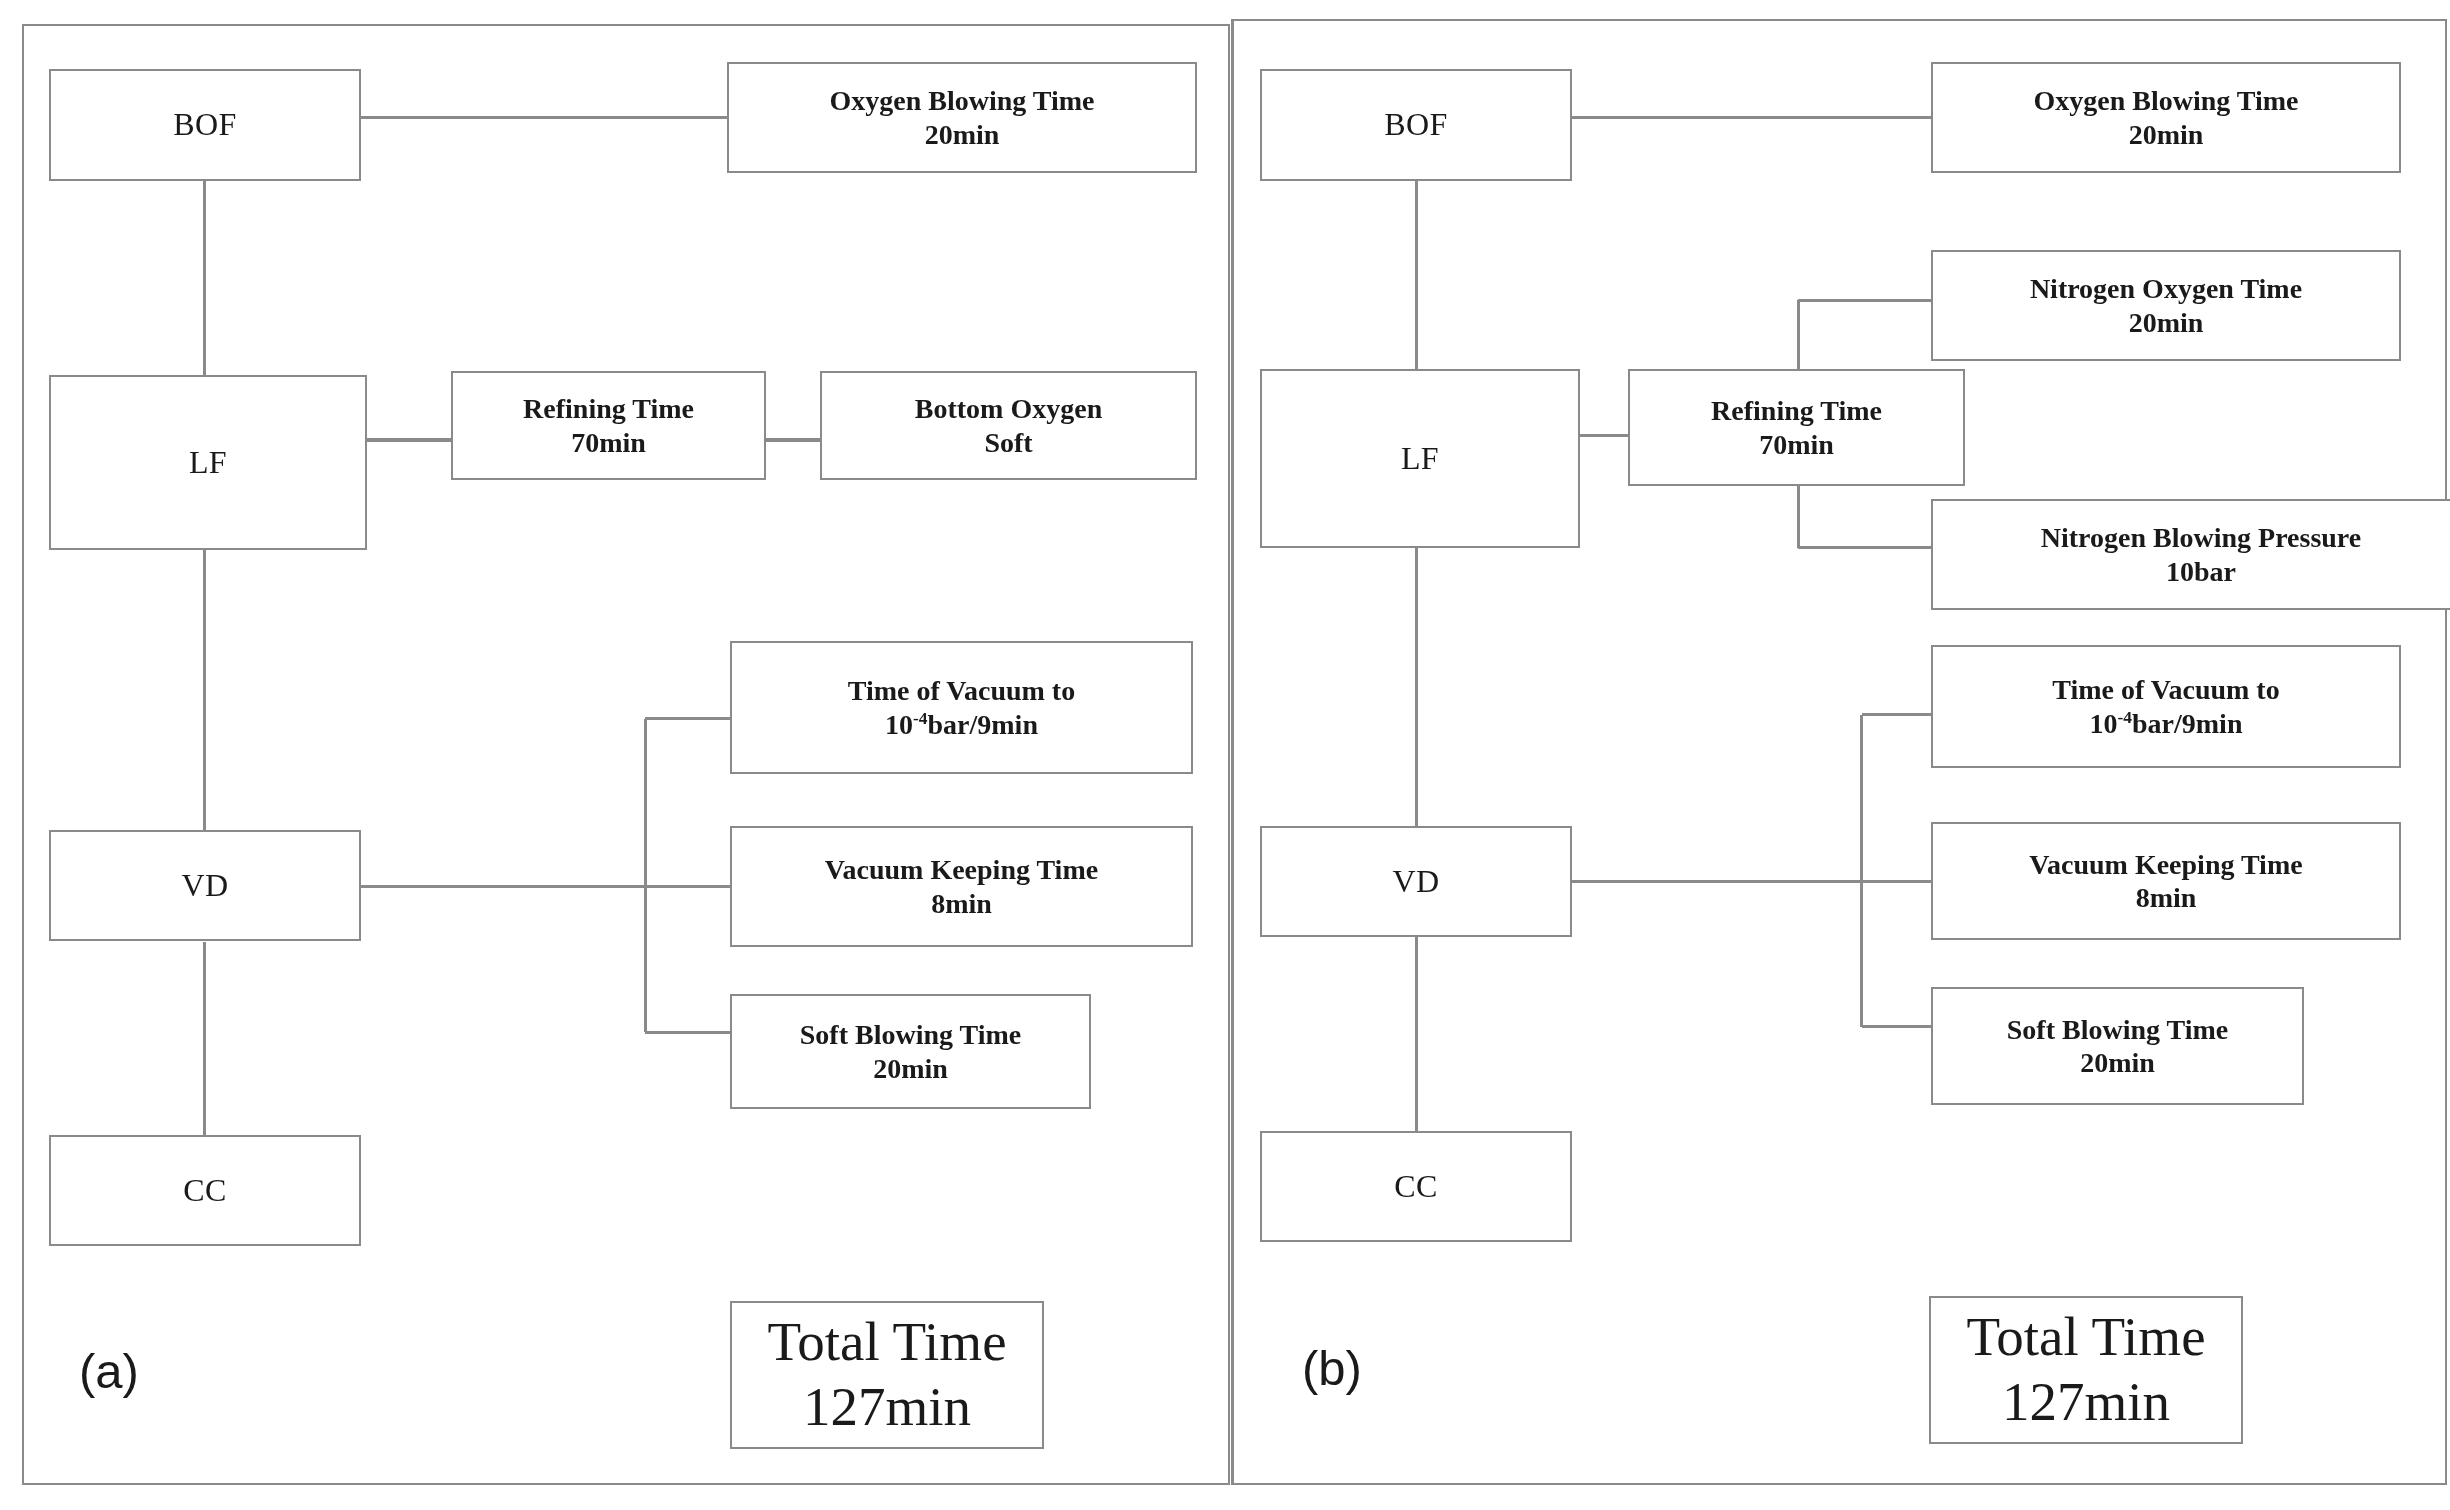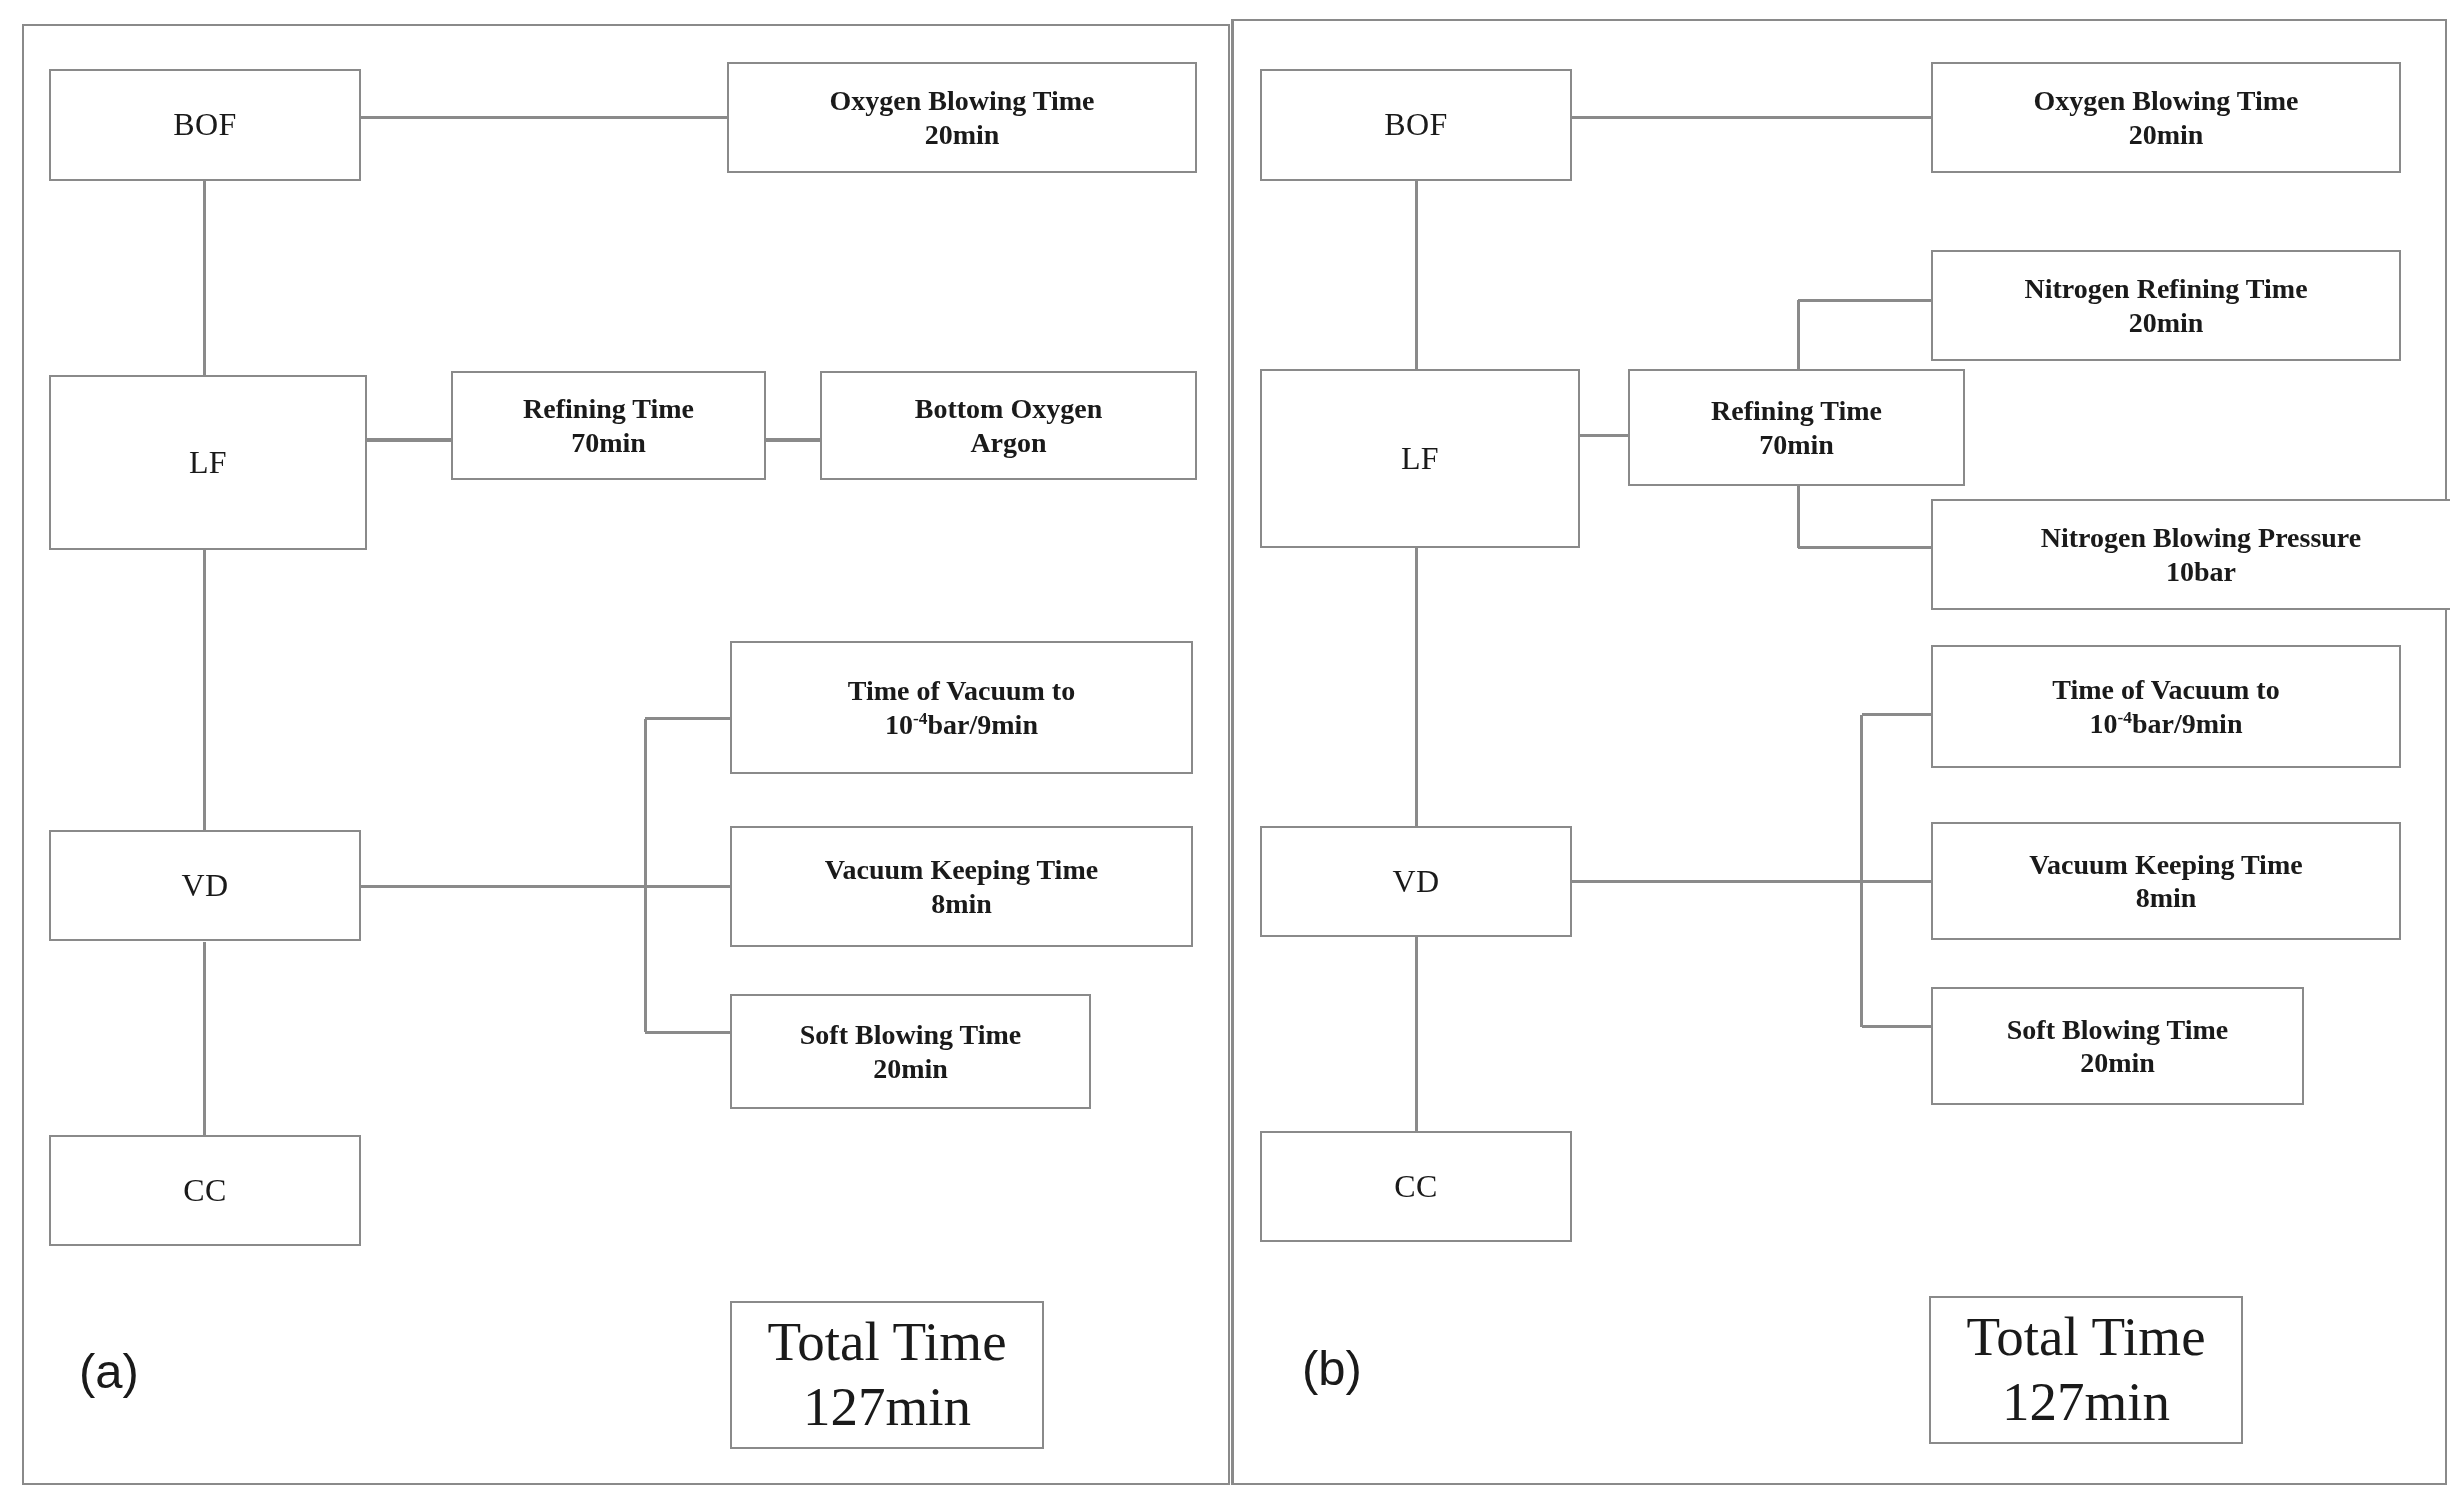--- a/index.html
+++ b/index.html
@@ -82,21 +82,21 @@
     <span class="ln">LF</span>
   </div>
 
   <div class="box param" style="left:451px;top:371px;width:315px;height:109px;">
     <span class="ln">Refining Time</span>
     <span class="ln">70min</span>
   </div>
 
   <div class="box param" style="left:820px;top:371px;width:377px;height:109px;">
     <span class="ln">Bottom Oxygen</span>
-    <span class="ln">Argon</span>
+    <span class="ln">Soft</span>
   </div>
 
   <div class="box stage-node" style="left:49px;top:830px;width:312px;height:111px;">
     <span class="ln">VD</span>
   </div>
 
   <div class="box param" style="left:730px;top:641px;width:463px;height:133px;">
     <span class="ln">Time of Vacuum to</span>
     <span class="ln"><span>10</span><sup>-4</sup><span>bar/9min</span></span>
   </div>
@@ -134,21 +134,21 @@
   <div class="box stage-node" style="left:1260px;top:369px;width:320px;height:179px;">
     <span class="ln">LF</span>
   </div>
 
   <div class="box param" style="left:1628px;top:369px;width:337px;height:117px;">
     <span class="ln">Refining Time</span>
     <span class="ln">70min</span>
   </div>
 
   <div class="box param" style="left:1931px;top:250px;width:470px;height:111px;">
-    <span class="ln">Nitrogen Refining Time</span>
+    <span class="ln">Nitrogen Oxygen Time</span>
     <span class="ln">20min</span>
   </div>
 
   <div class="box param" style="left:1931px;top:499px;width:540px;height:111px;">
     <span class="ln">Nitrogen Blowing Pressure</span>
     <span class="ln">10bar</span>
   </div>
 
   <div class="box stage-node" style="left:1260px;top:826px;width:312px;height:111px;">
     <span class="ln">VD</span>

